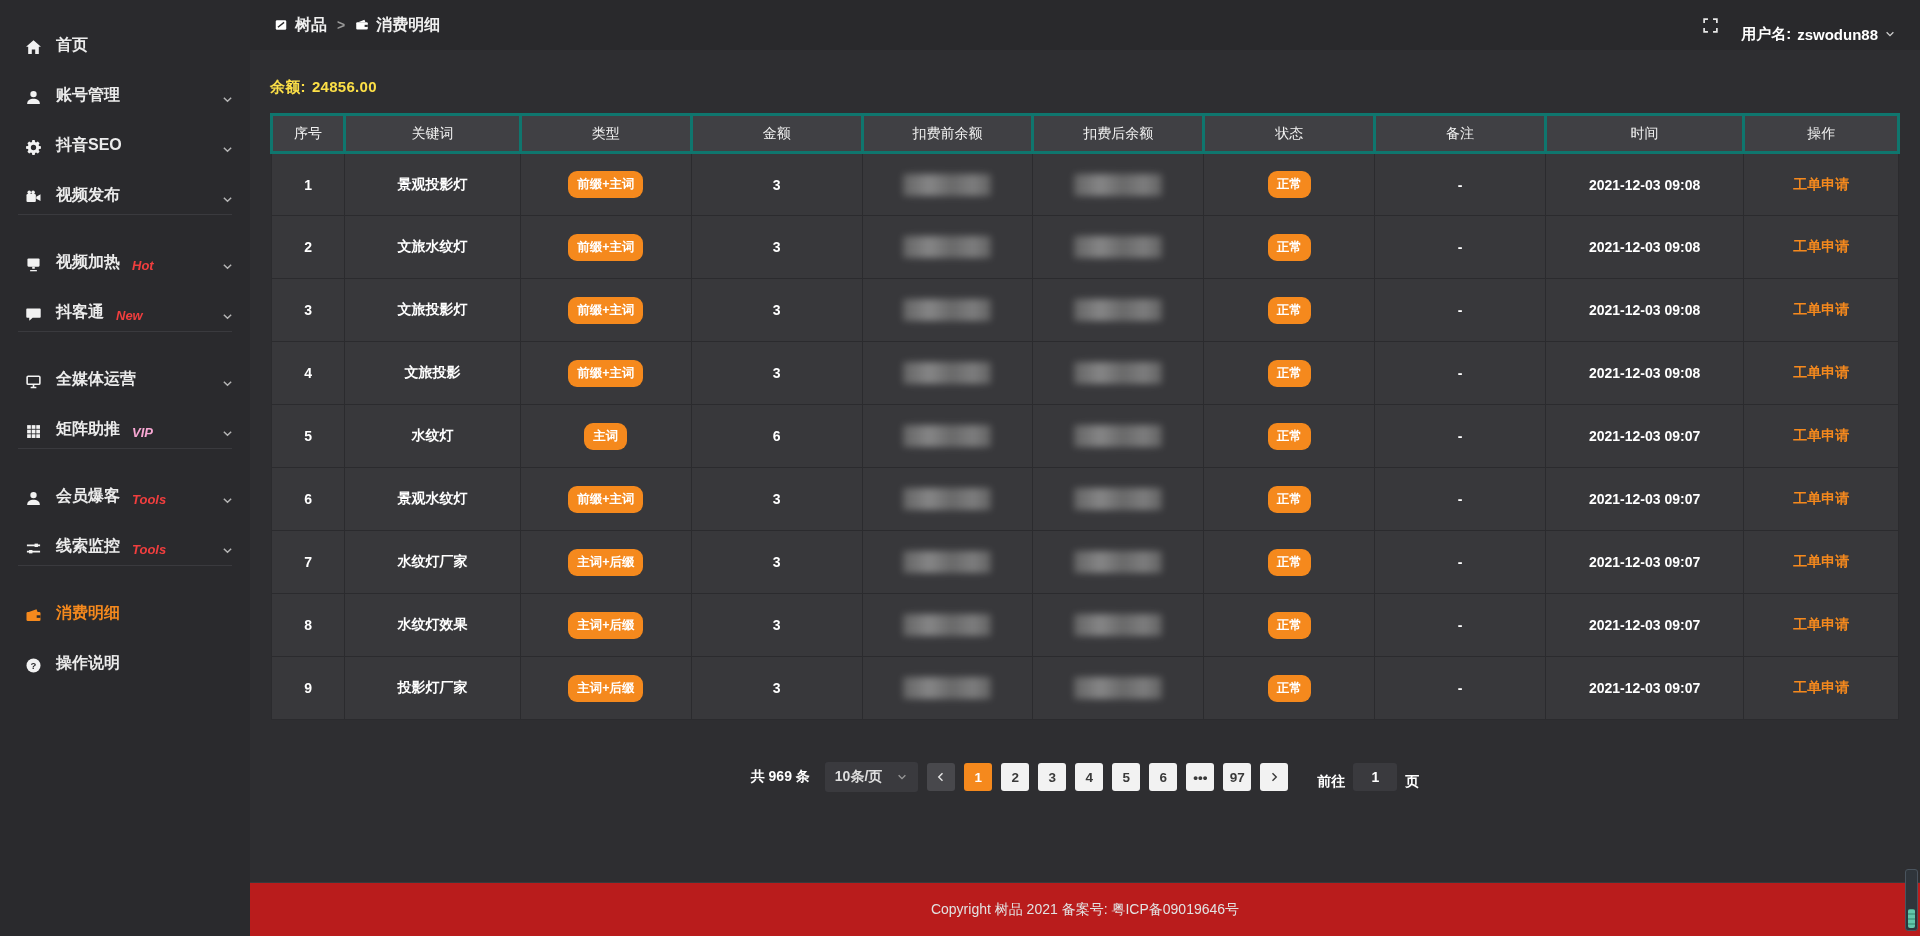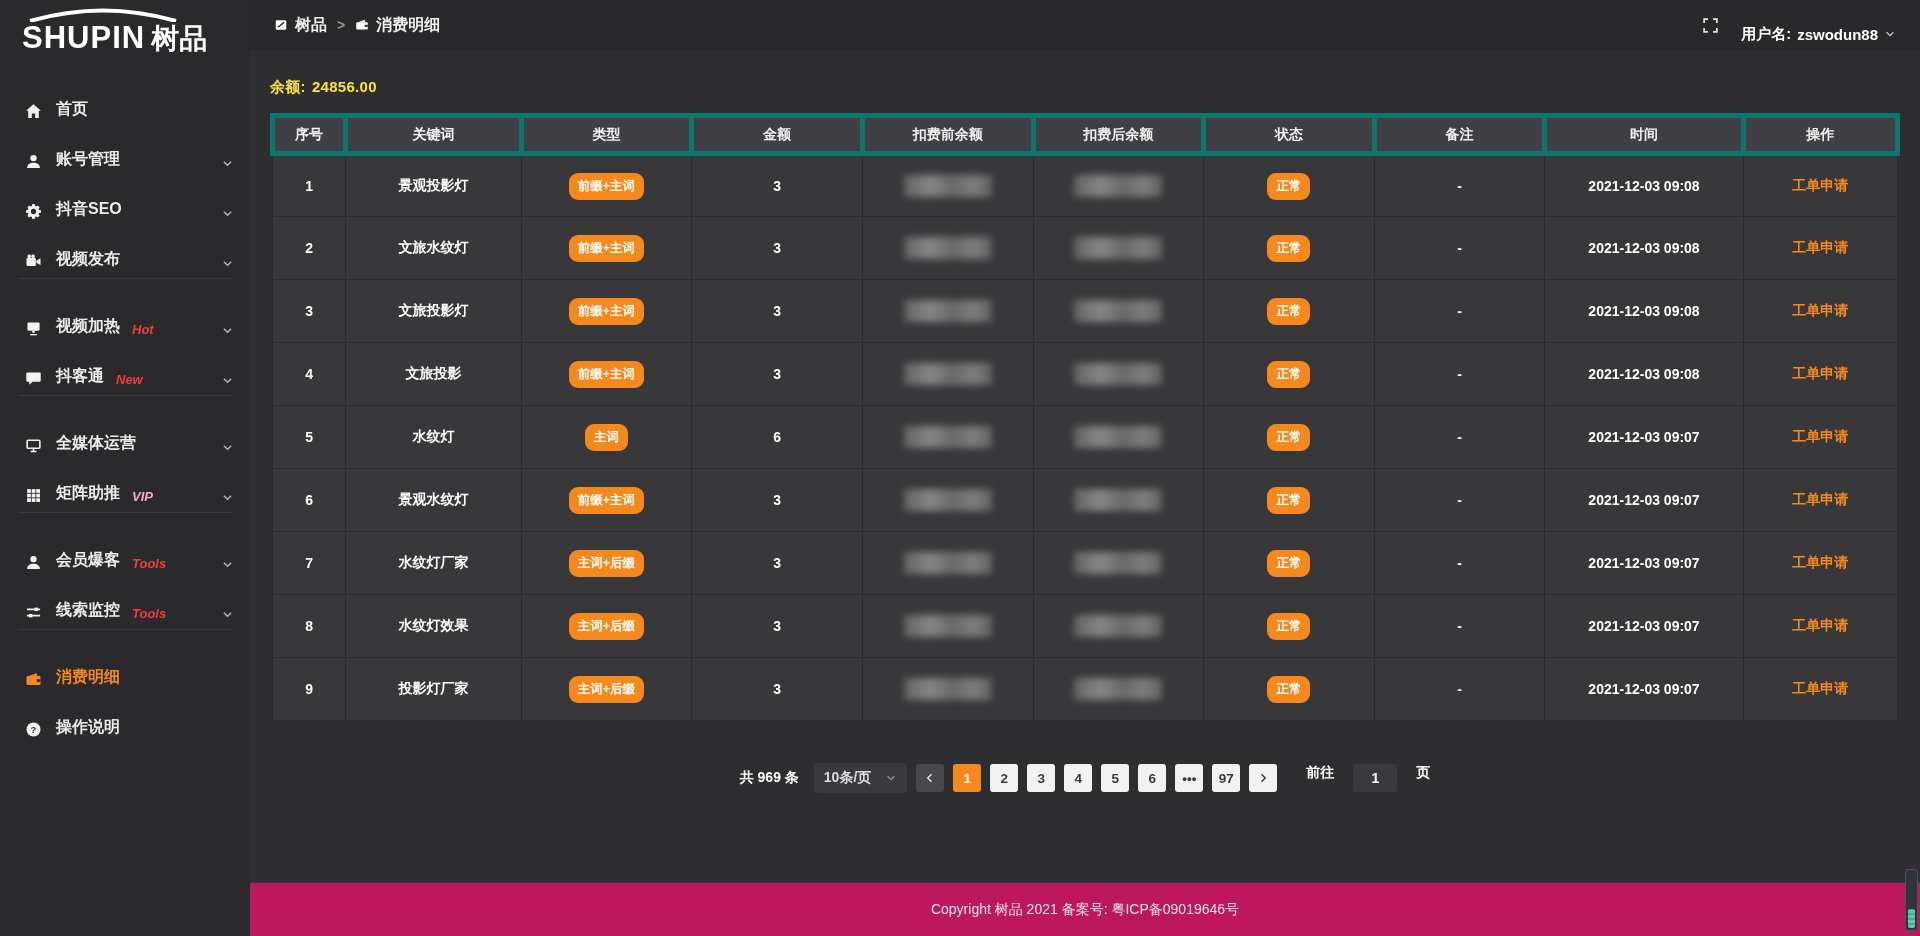--- a/index.html
+++ b/index.html
@@ -33,56 +33,50 @@
   .fs-btn { color:#e8e8e8; display:flex; cursor:pointer; } .fs-btn svg { width:17px; height:17px; }
   .user-box { display:flex; align-items:center; gap:6px; font-size:15px; font-weight:700; color:#fff; cursor:pointer;margin-top:18px; }
   .user-box svg { width:12px; height:12px; color:#ccc; }
 
   .content { flex:1; padding:16px 20px 0 20px; }
   .balance { color:#fde047; font-size:15px; font-weight:700; margin:12px 0 16px 0; letter-spacing:.3px; }
   .balance b { margin-left:6px; }
 
   
   table { width:100%; border-collapse:collapse; table-layout:fixed; }
-  th { background:#404044; color:#f2f2f2; font-size:14px; font-weight:700; height:38px; border:5px solid #0f766e; }
+  th { background:#404044; color:#f2f2f2; font-size:14px; font-weight:400; height:38px; border:3px solid #0f766e; }
   td { background:#38383b; color:#fff; font-size:14px; font-weight:600; height:63px; text-align:center; border:1px solid #2b2b2e; }
   .type-badge, .status-badge { display:inline-block; background:#f5891d; color:#fff; font-size:12.5px; font-weight:700; padding:5px 9px; border-radius:9px; }
   .blur-val { width:88px; height:22px; margin:0 auto; border-radius:2px; opacity:.8;
               background:linear-gradient(90deg,#6d6d6d,#9a9a9a 30%,#757575 55%,#8f8f8f 80%,#6a6a6a); filter:blur(3.5px); }
   .action-link { color:#f5891d; font-weight:700; cursor:pointer; }
 
   
   .pager { display:flex; align-items:center; justify-content:center; gap:9px; margin:42px 0 0 0; color:#fff; font-size:14px; font-weight:600; }
   .pager-total { margin-right:6px; }
   .size-select { background:#3a3a3e; color:#dedede; height:30px; padding:0 10px; border-radius:3px; display:flex; align-items:center; gap:14px; cursor:pointer; }
   .size-select svg { width:11px; height:11px; color:#999; }
   .pg-btn { min-width:28px; height:28px; border-radius:3px; background:#f2f2f2; color:#3a3a3a; display:flex; align-items:center; justify-content:center; font-size:13.5px; font-weight:700; cursor:pointer; padding:0 4px; }
   .pg-btn svg { width:12px; height:12px; }
   .pg-btn.prev { background:#48484c; color:#e5e5e5; }
   .pg-btn.active { background:#f5891d; color:#fff; }
-  .goto { display:flex; align-items:flex-start; gap:19px; margin-left:20px; }
+  .goto { display:flex; align-items:flex-end; gap:8px; margin-left:20px; }
   .goto-input { width:44px; height:28px; background:#3a3a3e; border:none; border-radius:3px; color:#fff; text-align:center; font-size:14px; font-weight:600; font-family:inherit; }
 
   
-  .footer { height:54px; background:#be185d; border-top:1px solid #39393c; display:flex; align-items:center; justify-content:center; color:#e2e2e2; font-size:14px; flex-shrink:0; }
+  .footer { height:54px; background:#b91c1c; border-top:1px solid #39393c; display:flex; align-items:center; justify-content:center; color:#e2e2e2; font-size:14px; flex-shrink:0; }
 
   
   .float-widget { position:fixed; right:2px; bottom:5px; width:13px; height:62px; background:#2f353b; border:1px solid #4a545e; border-radius:3px; display:flex; flex-direction:column; justify-content:flex-end; padding:2px; }
   .float-thumb { height:19px; border-radius:2px; background:repeating-linear-gradient(0deg,#63c7ab 0 3px,#4aa68c 3px 5px); }
 </style>
 </head>
 <body>
 
 <aside class="sidebar">
-  <div class="logo">
-    <svg class="logo-arc" width="158" height="14" viewBox="0 0 158 14">
-      <path d="M6 13 Q 79 -8 152 13" stroke="#fff" stroke-width="4" fill="none"></path>
-    </svg>
-    <span class="logo-en">SHUPIN</span><span class="logo-cn">树品</span>
-  </div>
   <nav class="side-menu">
   <div class="side-item">
     <span class="side-icon">
           <svg viewBox="0 0 16 16" fill="currentColor">
             <path d="M8 1.2 15 7.4h-2v6.6H9.6V9.8H6.4V14H3V7.4H1z"></path>
           </svg>
         </span>
     <span class="side-label">首页</span>
 
   </div>

